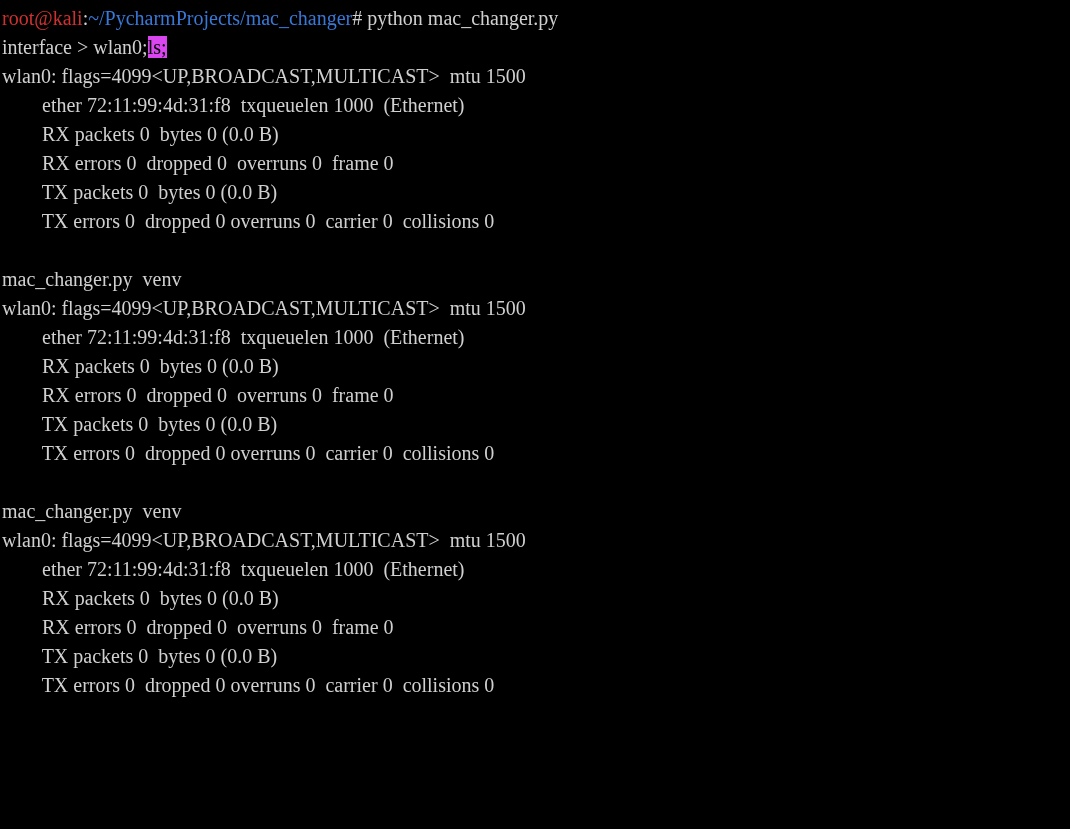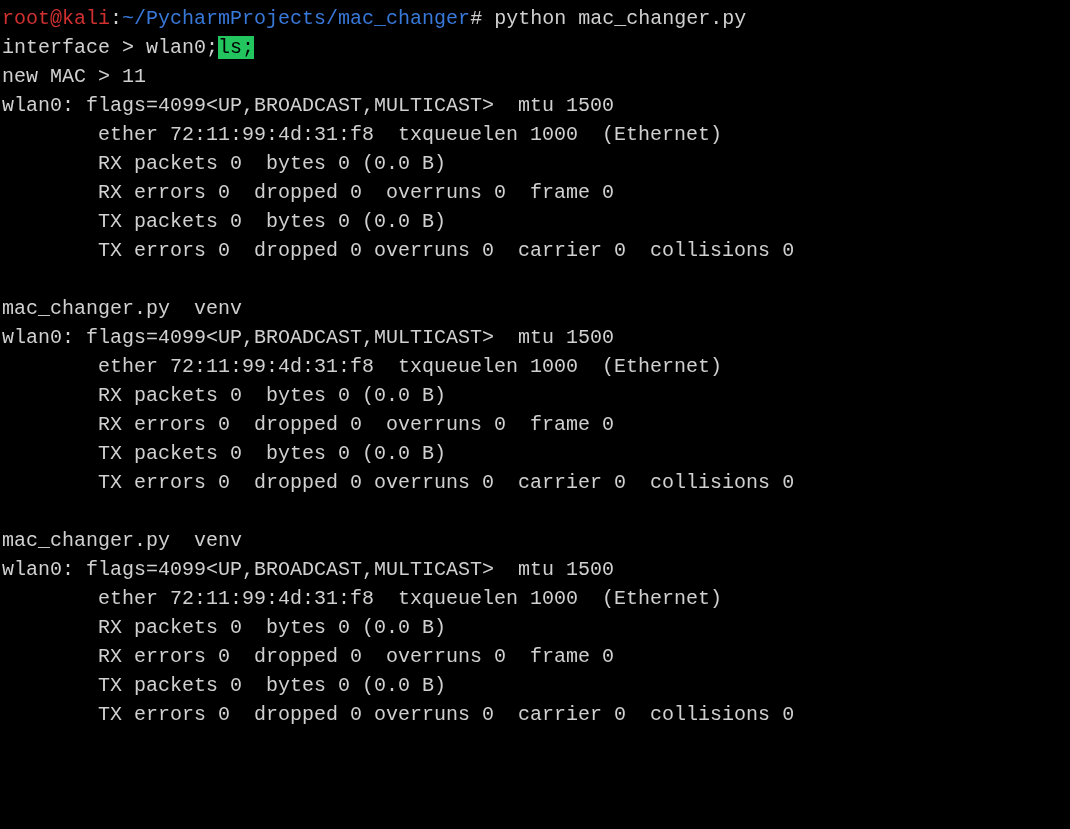--- a/index.html
+++ b/index.html
@@ -1,18 +1,19 @@
 <!DOCTYPE html>
 <html><head>
   <meta charset="utf-8">
   <style>
     * {
       margin: 0;
       padding: 0;
       box-sizing: border-box;
+      font-family: Liberation Serif, serif;
     }
     body {
       background-color: #000000;
       font-family: 'Courier New', 'DejaVu Sans Mono', monospace;
       font-size: 20px;
       color: #e0e0e0;
       line-height: 1.45;
       padding: 4px 2px;
       width: 1070px;
       height: 829px;
@@ -37,35 +38,34 @@
       color: #d0d0d0;
     }
     .command {
       color: #d0d0d0;
     }
     .output {
       color: #d0d0d0;
       white-space: pre;
     }
     .cursor-highlight {
-      background-color: #22c55e;
+      background-color: #d946ef;
       color: #000000;
     }
   </style>
 </head>
 <body>
 
 <div>
   <div>
     <span class="prompt-user">root</span><span class="prompt-at">@</span><span class="prompt-host">kali</span><span class="prompt-colon">:</span><span class="prompt-path">~/PycharmProjects/mac_changer</span><span class="prompt-hash">#</span><span class="command"> python mac_changer.py</span>
   </div>
 
   <div class="output"><span>interface &gt; wlan0;</span><span class="cursor-highlight">ls;</span></div>
 
-  <div class="output">new MAC &gt; 11</div>
 
   <div class="output">wlan0: flags=4099&lt;UP,BROADCAST,MULTICAST&gt;  mtu 1500</div>
   <div class="output">        ether 72:11:99:4d:31:f8  txqueuelen 1000  (Ethernet)</div>
   <div class="output">        RX packets 0  bytes 0 (0.0 B)</div>
   <div class="output">        RX errors 0  dropped 0  overruns 0  frame 0</div>
   <div class="output">        TX packets 0  bytes 0 (0.0 B)</div>
   <div class="output">        TX errors 0  dropped 0 overruns 0  carrier 0  collisions 0</div>
 
   <div class="output"> </div>
   <div class="output">mac_changer.py  venv</div>

